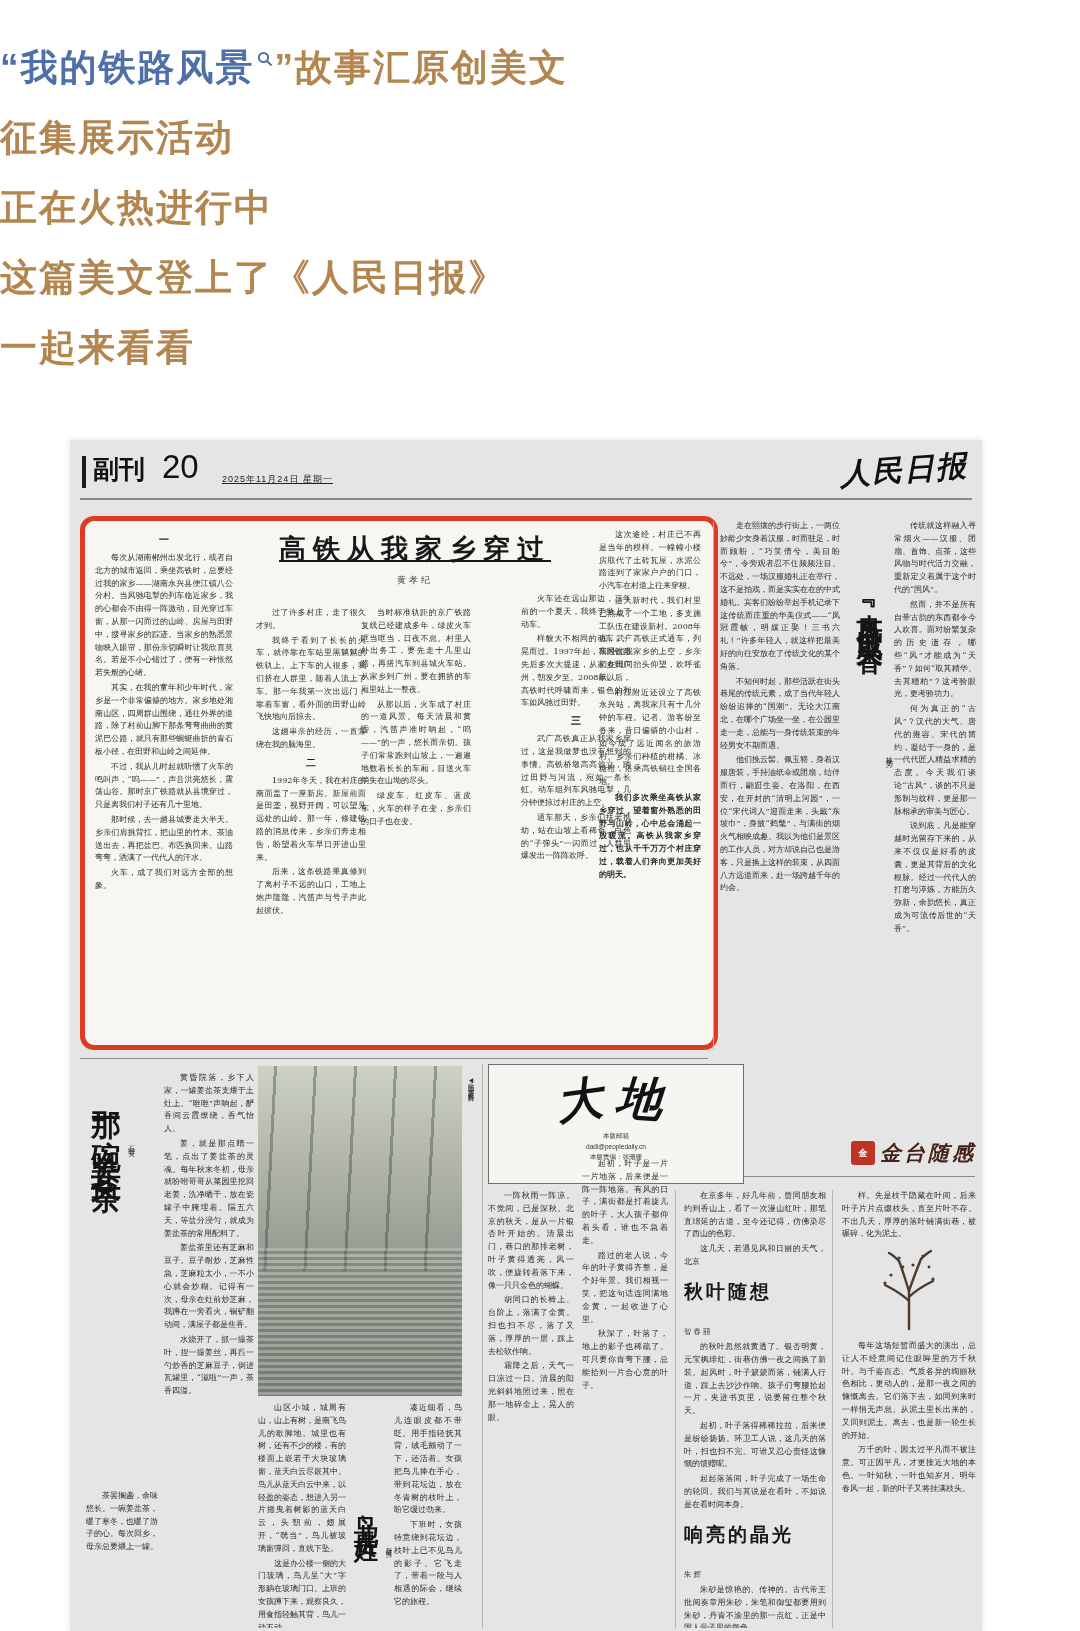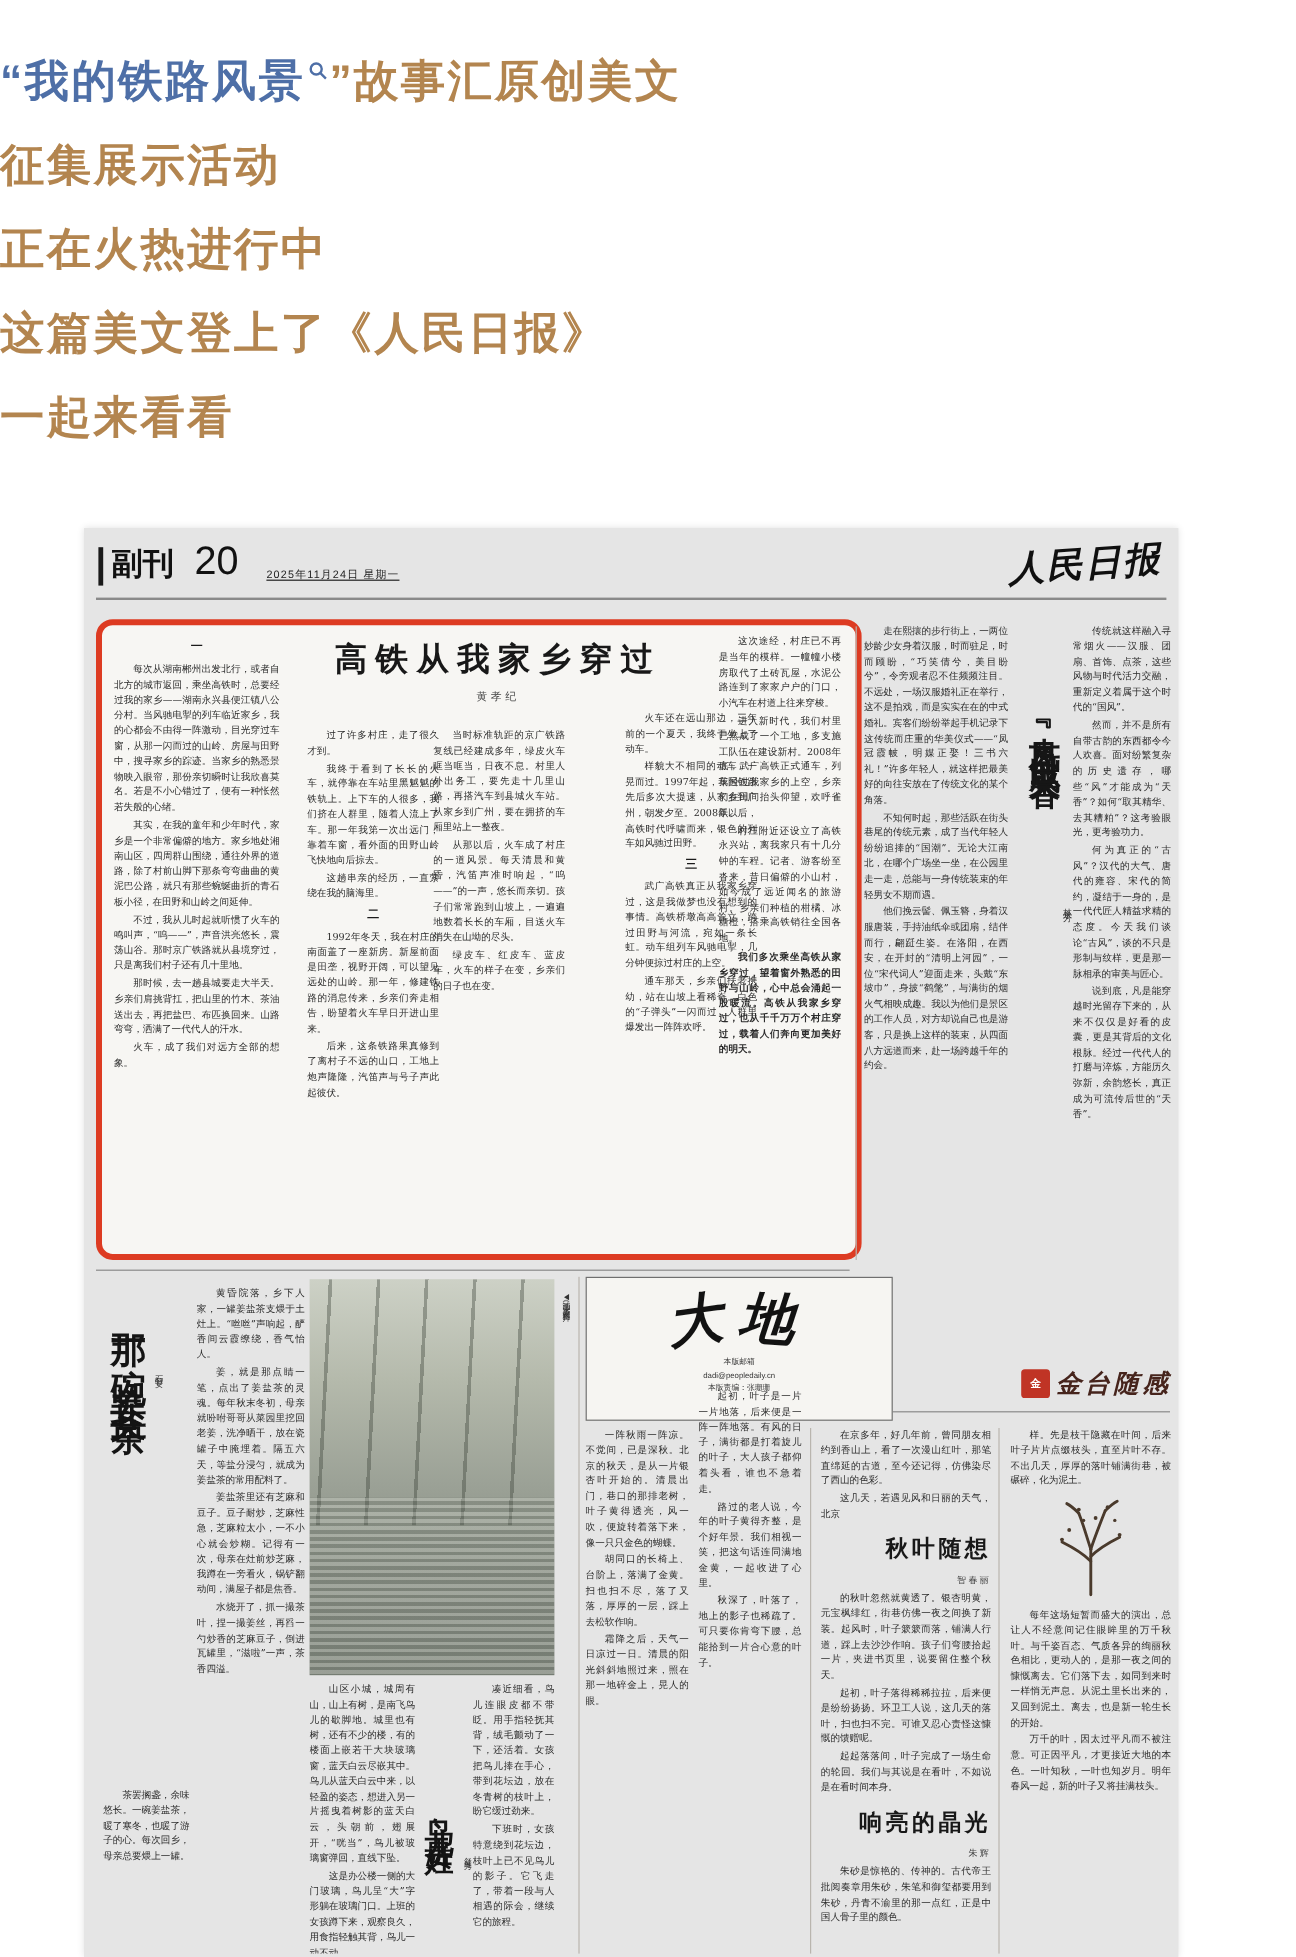--- a/index.html
+++ b/index.html
@@ -23,21 +23,21 @@
   .brand{position:absolute;right:14px;top:10px;font-size:30px;font-weight:bold;font-style:italic;
          font-family:"DejaVu Serif",serif;color:#101010;transform:rotate(-4deg);letter-spacing:2px;}
   
   .redbox{position:absolute;left:10px;top:76px;width:628px;height:524px;border:5px solid #dd3b22;
           border-radius:14px;background:#f7f6f3;overflow:hidden;}
   .col{position:absolute;font-size:8px;line-height:1.6;text-align:justify;overflow:hidden;
        font-family:"DejaVu Serif",serif;color:#2b2b2b;}
   .col p{margin:0 0 2px;text-indent:2em;}
   .sec-mark{font-size:10px;font-weight:bold;text-align:center;margin:3px 0 4px;color:#1a1a1a;}
   .f-titleblock{position:absolute;left:152px;top:10px;width:356px;height:70px;text-align:center;}
-  .f-title{font-size:27px;font-weight:bold;letter-spacing:7px;color:#181818;}
+  .f-title{font-size:27px;font-weight:bold;letter-spacing:7px;color:#181818;text-decoration:underline;}
   .f-author{font-size:9px;color:#4a4a4a;margin-top:7px;letter-spacing:3px;}
   .bold-p{font-weight:bold;}
   
   .vert{writing-mode:vertical-rl;}
   .gf-title{position:absolute;left:776px;top:150px;width:42px;height:430px;writing-mode:vertical-rl;
             font-family:"DejaVu Serif",serif;font-size:26px;font-weight:bold;color:#161616;
             line-height:1.45;letter-spacing:4px;}
   .gf-author{position:absolute;left:814px;top:310px;writing-mode:vertical-rl;font-size:7.5px;color:#333;letter-spacing:2px;}
   .jintai{position:absolute;left:700px;top:698px;width:206px;height:30px;display:flex;align-items:center;justify-content:flex-end;gap:5px;}
   .jintai-seal{width:24px;height:24px;background:#c03425;color:#fff;font-size:9px;display:flex;
@@ -64,23 +64,23 @@
              color:#121212;margin-top:4px;letter-spacing:14px;}
   .dadi-logo span{display:inline-block;}
   .dadi-logo .c1{transform:rotate(-8deg);}
   .dadi-logo .c2{transform:rotate(4deg);}
   .dadi-small{font-size:6.5px;line-height:1.65;color:#333;}
   
   .niao-title{position:absolute;left:282px;top:1056px;width:30px;writing-mode:vertical-rl;
               font-family:"DejaVu Serif",serif;font-size:24px;font-weight:bold;color:#141414;letter-spacing:8px;}
   .niao-author{position:absolute;left:314px;top:1102px;writing-mode:vertical-rl;font-size:6.5px;color:#333;letter-spacing:2px;}
   
-  .inhead{text-align:right;margin:8px 0 3px;}
+  .inhead{text-align:left;margin:8px 0 3px;}
   .inhead .t{font-size:19px;font-weight:bold;color:#181818;letter-spacing:3px;font-family:"Liberation Sans",sans-serif;}
-  .inhead .a{font-size:7.5px;color:#444;margin-top:4px;letter-spacing:2px;}
+  .inhead .a{font-size:7.5px;color:#444;margin-top:19px;letter-spacing:2px;}
   .treewrap{text-align:center;margin:4px 0;}
 </style>
 </head>
 <body>
 <div id="stage">
 
   <div class="intro">
     <div class="intro-line">
       <span class="intro-blue"><span>“</span><span>我的铁路风景</span></span><span class="mag"><svg width="16" height="16" viewBox="0 0 16 16">
             <circle cx="6.5" cy="6.5" r="4.6" fill="none" stroke="#4e6fa7" stroke-width="2"></circle>

